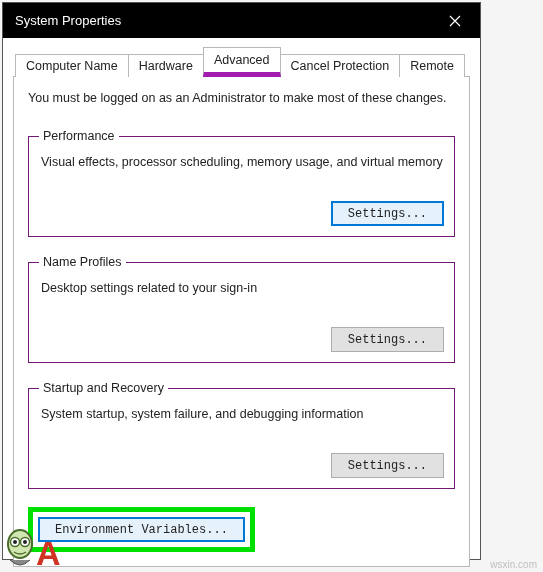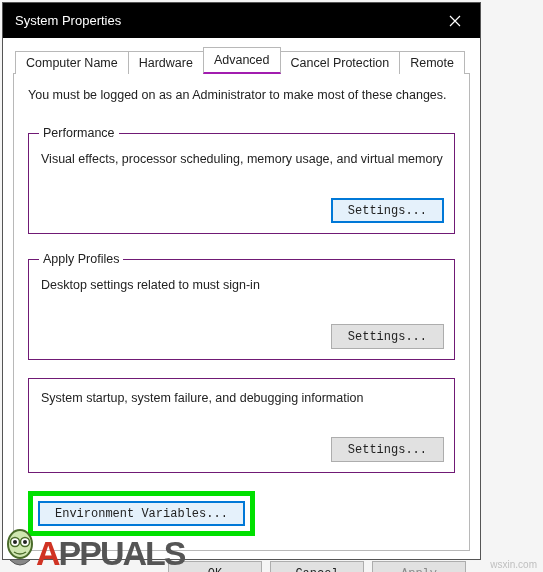--- a/index.html
+++ b/index.html
@@ -57,21 +57,21 @@
     font-size: 12.5px;
     background: #fff;
     color: #222;
     margin-right: 0;
     position: relative;
     top: 1px;
   }
   .tab + .tab { margin-left: -1px; }
   .tab.active {
     background: #fff;
-    border-bottom: 2px solid #a21caf;
+    border-bottom: 5px solid #a21caf;
     z-index: 3;
     padding-top: 5px;
     padding-bottom: 5px;
     top: 1px;
   }
   .tabpane {
     border: 1px solid #b8b8b8;
     flex: 1;
     padding: 14px 14px 14px 14px;
     position: relative;
@@ -194,28 +194,29 @@
 
       <fieldset class="group">
         <legend>Performance</legend>
         <div class="group-desc">Visual effects, processor scheduling, memory usage, and virtual memory</div>
         <div class="btnrow-right">
           <button class="btn highlight">Settings...</button>
         </div>
       </fieldset>
 
       <fieldset class="group">
-        <legend>Apply Profiles</legend>
-        <div class="group-desc">Desktop settings related to must sign-in</div>
+        <legend>Name Profiles</legend>
+        <div class="group-desc">Desktop settings related to your sign-in</div>
         <div class="btnrow-right">
           <button class="btn">Settings...</button>
         </div>
       </fieldset>
 
       <fieldset class="group">
+        <legend>Startup and Recovery</legend>
         <div class="group-desc">System startup, system failure, and debugging information</div>
         <div class="btnrow-right">
           <button class="btn">Settings...</button>
         </div>
       </fieldset>
 
       <div class="env-row">
         <span class="env-wrap">
           <button class="btn highlight" style="min-width:170px">Environment Variables...</button>
         </span>
@@ -236,16 +237,15 @@
       <ellipse cx="20" cy="18" rx="12" ry="14" fill="#cfe6b0" stroke="#4a6b2a" stroke-width="2"></ellipse>
       <circle cx="15" cy="16" r="4.5" fill="#fff" stroke="#4a6b2a" stroke-width="1.5"></circle>
       <circle cx="25" cy="16" r="4.5" fill="#fff" stroke="#4a6b2a" stroke-width="1.5"></circle>
       <circle cx="15" cy="16" r="2" fill="#222"></circle>
       <circle cx="25" cy="16" r="2" fill="#222"></circle>
       <path d="M14 26 Q20 30 26 26" stroke="#4a6b2a" stroke-width="1.5" fill="none"></path>
       <path d="M10 34 Q20 44 30 34" fill="#888" stroke="#555" stroke-width="1"></path>
     </svg>
   </span>
   <span class="red">A</span>
-    <span>PPUALS</span>
 </div>
 
 <div class="watermark">wsxin.com</div>
 
 </body></html>

